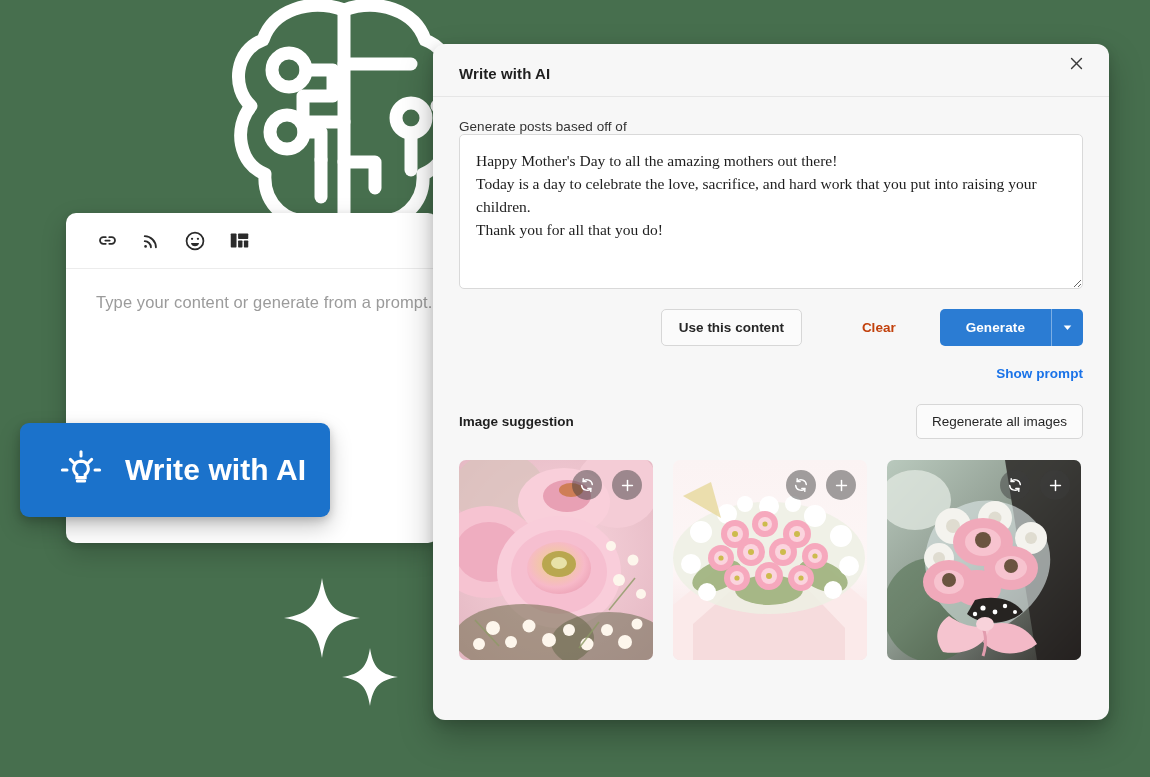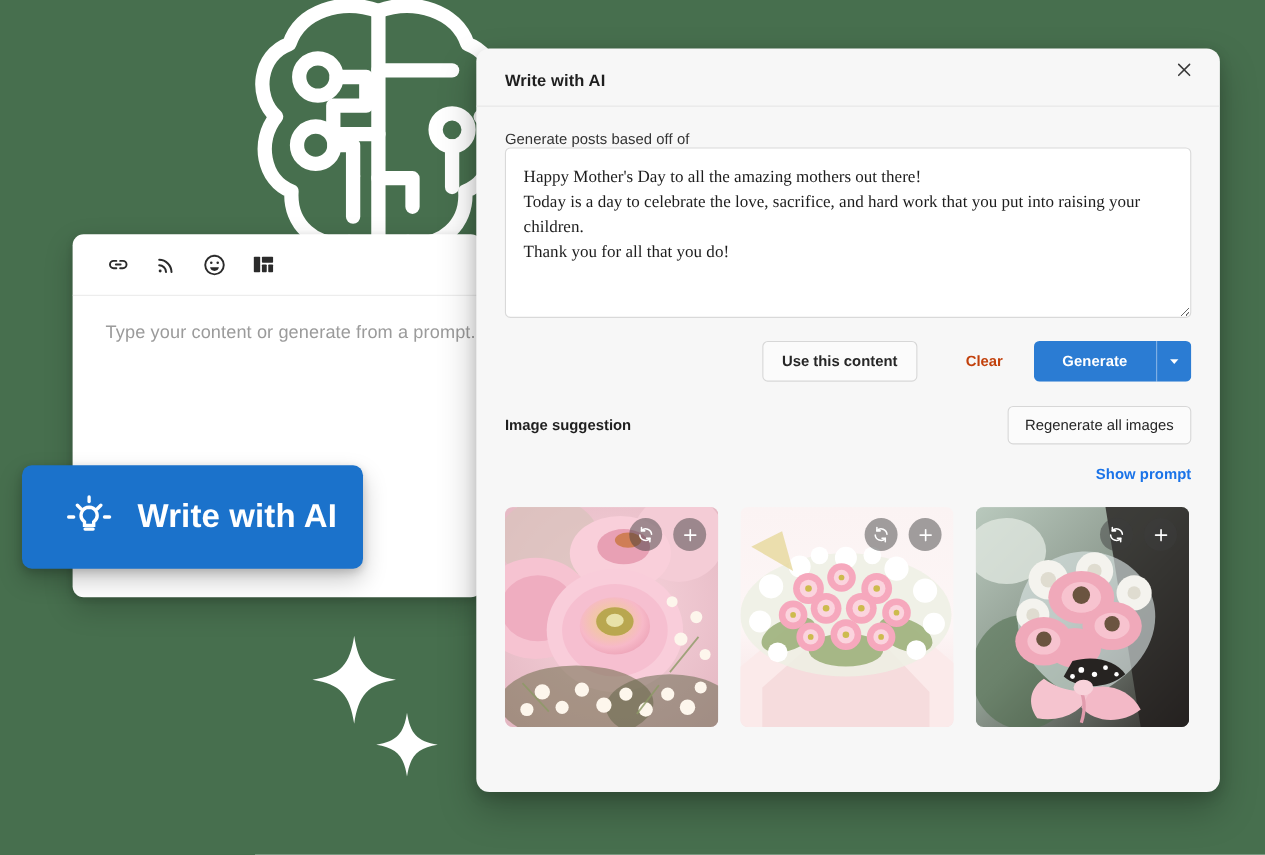--- a/index.html
+++ b/index.html
@@ -159,21 +159,21 @@
     outline: none;
     white-space: pre-wrap;
     overflow: hidden;
   }
 
   #action-row {
     margin-top: 16px;
     display: flex;
     align-items: center;
     justify-content: flex-end;
-    gap: 0;
+    gap: 16px;
   }
   #use-content-btn {
     height: 37px;
     padding: 0 17px;
     background: #fbfbfb;
     border: 1px solid #d7d7d7;
     border-radius: 5px;
     font-family: "Liberation Sans", sans-serif;
     font-size: 13.5px;
     font-weight: 700;
@@ -401,27 +401,27 @@
       <div id="generate-group">
         <button id="generate-btn">Generate</button>
         <button id="generate-caret">
           <svg viewBox="0 0 24 24" width="13" height="13" fill="#ffffff">
             <path d="M5 8.5h14L12 16.5z"></path>
           </svg>
         </button>
       </div>
     </div>
 
+    <div id="show-prompt-row">
+      <span id="show-prompt-link">Show prompt</span>
+    </div>
+
     <div id="suggestion-row">
       <span id="suggestion-label">Image suggestion</span>
       <button id="regen-all-btn">Regenerate all images</button>
-    </div>
-
-    <div id="show-prompt-row">
-      <span id="show-prompt-link">Show prompt</span>
     </div>
 
     <div id="image-grid">
 
       <div class="img-card">
         <svg class="photo" viewBox="0 0 194 200" preserveAspectRatio="xMidYMid slice">
           <defs>
             <radialGradient id="p1bg" cx="50%" cy="45%" r="75%">
               <stop offset="0%" stop-color="#f8d5dd"></stop>
               <stop offset="100%" stop-color="#e3b6c1"></stop>

